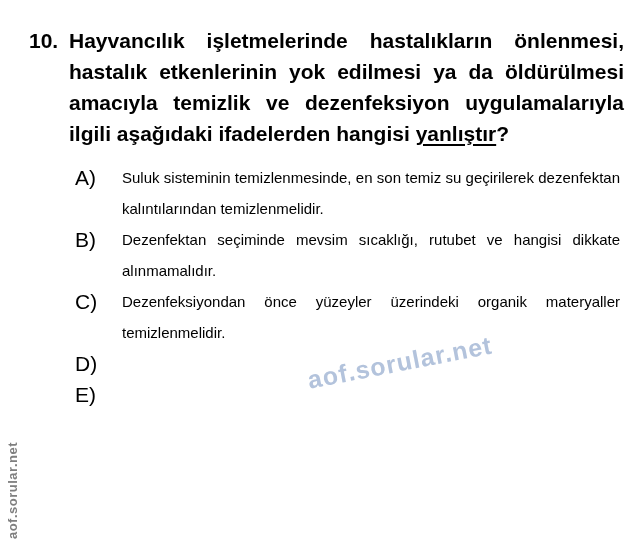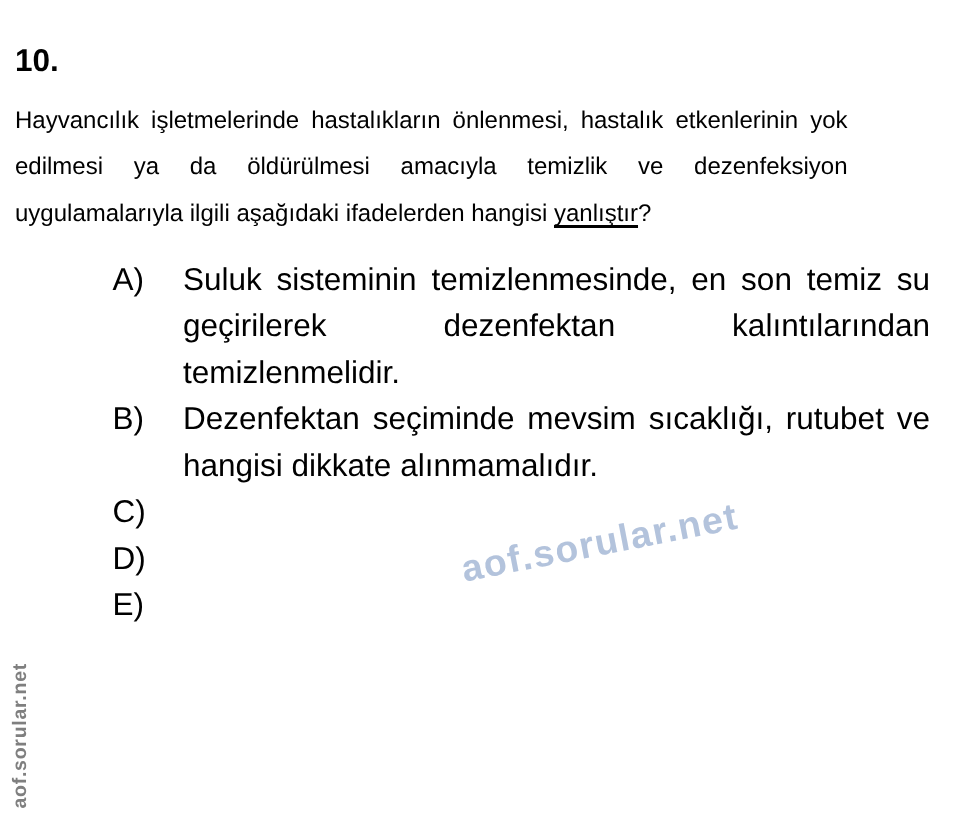--- a/index.html
+++ b/index.html
@@ -7,51 +7,51 @@
   body {
     font-family: "Liberation Sans", sans-serif;
     background: #ffffff;
     color: #000000;
     overflow: hidden;
     position: relative;
   }
 
   .content { position: relative; z-index: 1; }
 
-  .question { display: flex; padding-top: 25px; padding-left: 10px; flex-direction: column; }
+  .question { display: flex; padding-top: 25px; padding-left: 29px; }
   .qnum {
     flex: 0 0 40px;
     font-weight: 700;
     font-size: 21px;
     line-height: 31px;
   }
   .qtext {
     width: 555px;
-    font-weight: 400;
-    font-size: 16px;
+    font-weight: 700;
+    font-size: 21px;
     line-height: 31px;
     text-align: justify;
     text-align-last: left;
   }
   .ul {
     text-decoration: underline;
     text-decoration-thickness: 2px;
     text-underline-offset: 3px;
   }
 
   .options { margin-top: 13px; padding-left: 75px; }
   .option { display: flex; }
   .letter {
     flex: 0 0 47px;
     font-size: 21px;
     line-height: 31px;
   }
   .otext {
     width: 498px;
-    font-size: 21px;
+    font-size: 15px;
     line-height: 31px;
     text-align: justify;
     text-align-last: left;
   }
 
   .wm { position: absolute; z-index: 0; white-space: nowrap; }
   .wm-diagonal {
     left: 308px;
     top: 366px;
     transform: rotate(-11deg);
@@ -95,20 +95,21 @@
       <div class="otext">Suluk sisteminin temizlenmesinde, en son temiz su geçirilerek dezenfektan kalıntılarından temizlenmelidir.</div>
     </div>
 
     <div class="option">
       <div class="letter">B)</div>
       <div class="otext">Dezenfektan seçiminde mevsim sıcaklığı, rutubet ve hangisi dikkate alınmamalıdır.</div>
     </div>
 
     <div class="option">
       <div class="letter">C)</div>
+      <div class="otext">Dezenfeksiyondan önce yüzeyler üzerindeki organik materyaller temizlenmelidir.</div>
     </div>
 
     <div class="option">
       <div class="letter">D)</div>
     </div>
 
     <div class="option">
       <div class="letter">E)</div>
     </div>
 

